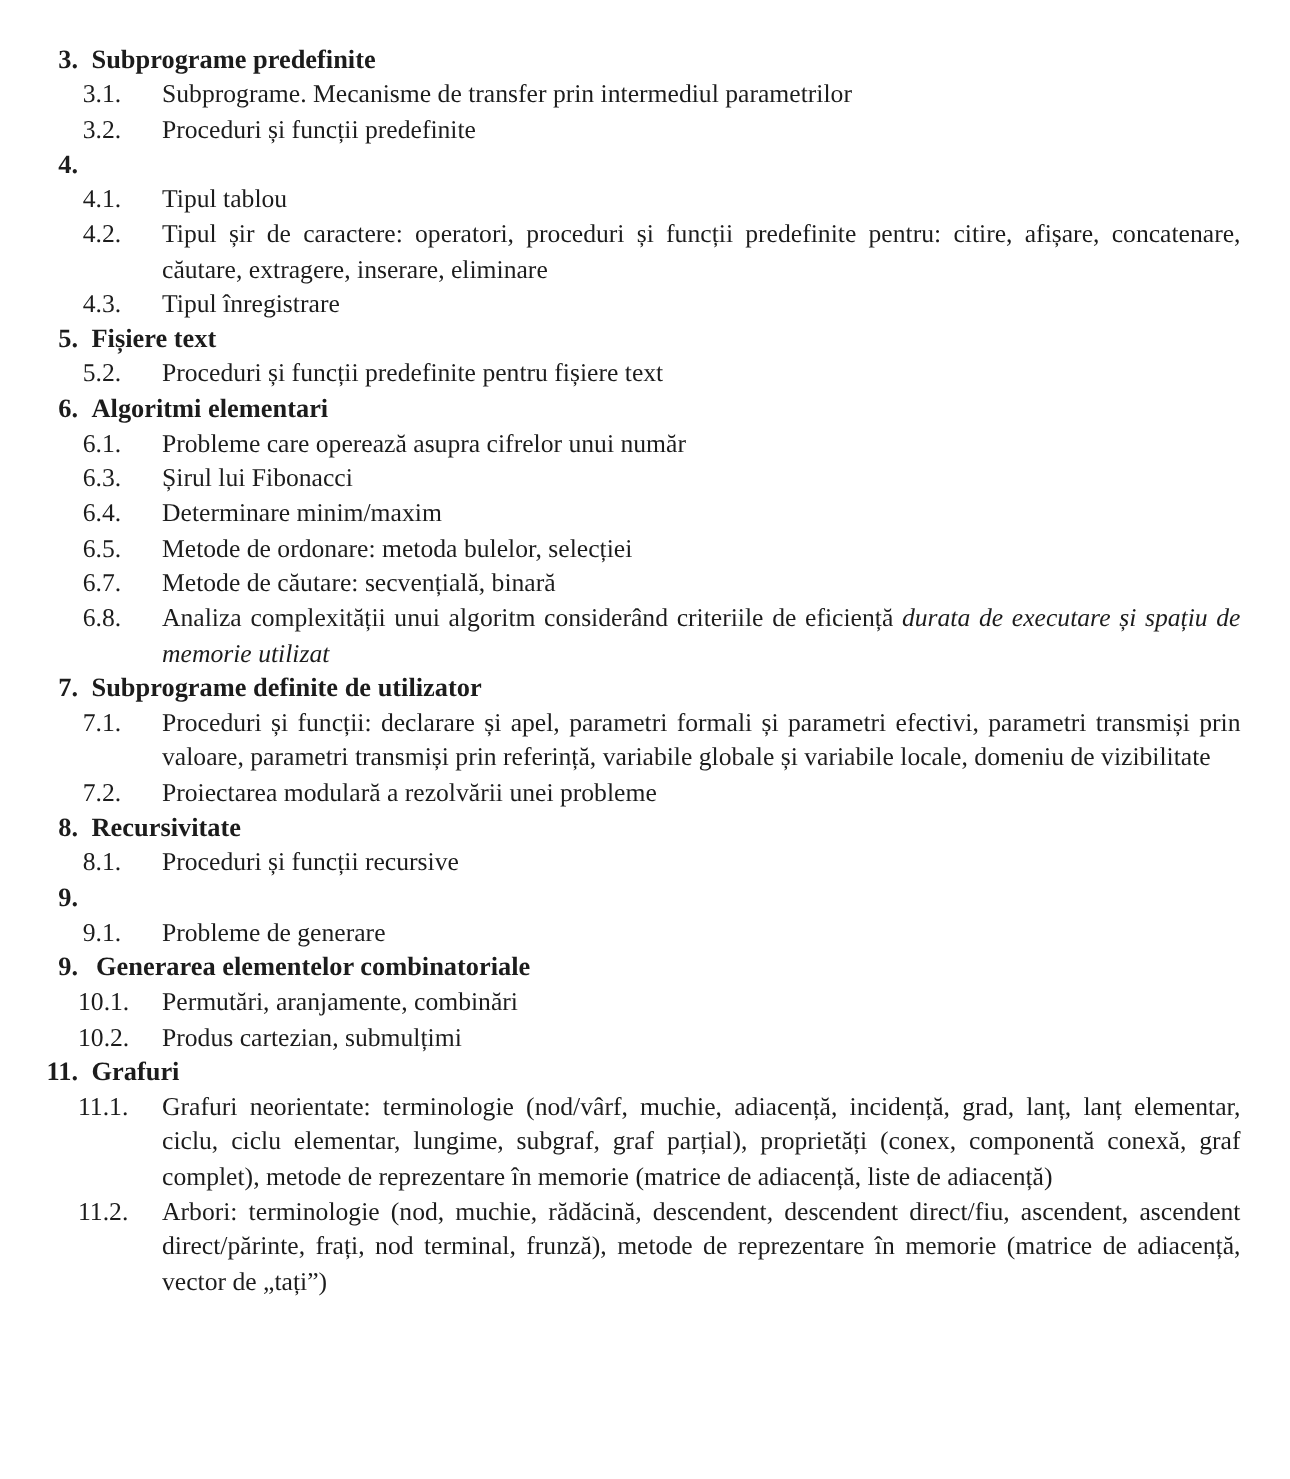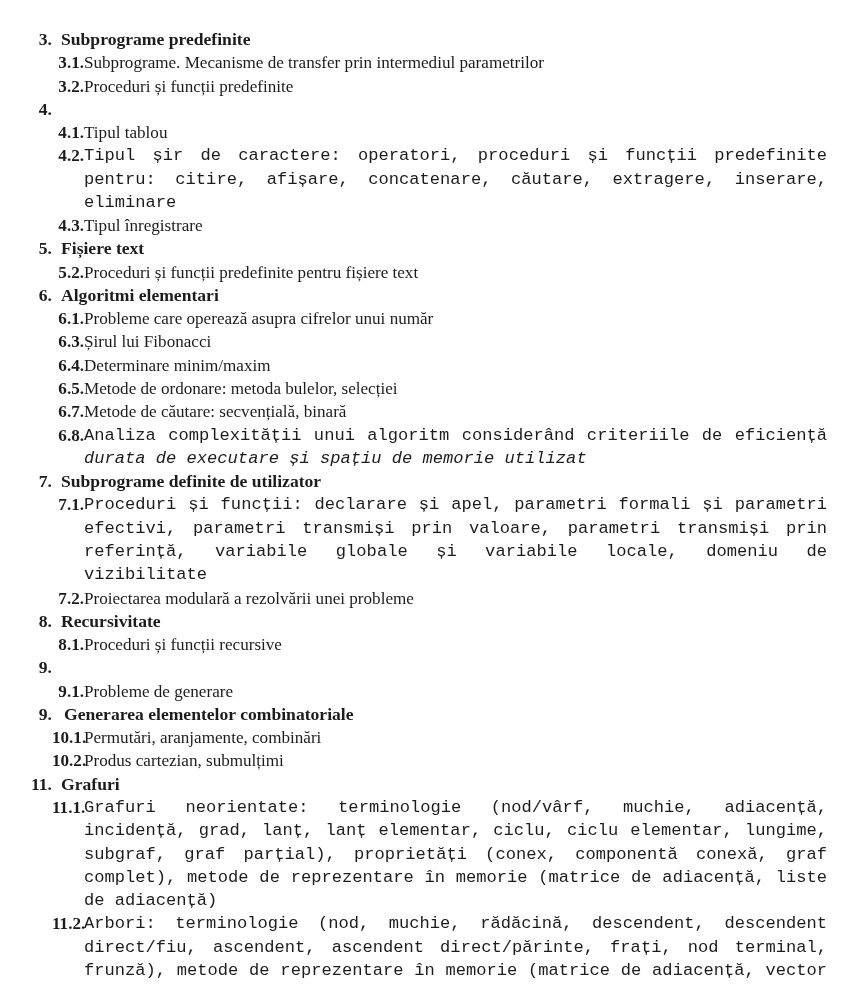--- a/index.html
+++ b/index.html
@@ -50,33 +50,32 @@
     align-items: flex-start;
     font-size: 17.1px;
     line-height: 23.3px;
     margin: 0;
   }
   .lvl2 .num {
     width: 62px;
     flex: 0 0 62px;
     padding-left: 30px;
     box-sizing: border-box;
-    text-align: right;
+    text-align: center;
     white-space: nowrap;
-    font-weight: bold;
   }
   .lvl2 .txt {
     flex: 1 1 auto;
     padding-right: 3px;
+    margin-left: 24px;
   }
   .lvl2.just .txt {
     text-align: justify;
     text-align-last: left;
     text-justify: inter-word;
-    font-family: Liberation Mono, monospace;
   }
   .lvl2 i {
     font-style: italic;
   }
 </style>
 </head>
 <body>
 
 <div class="page">
   <div id="outline-root">

